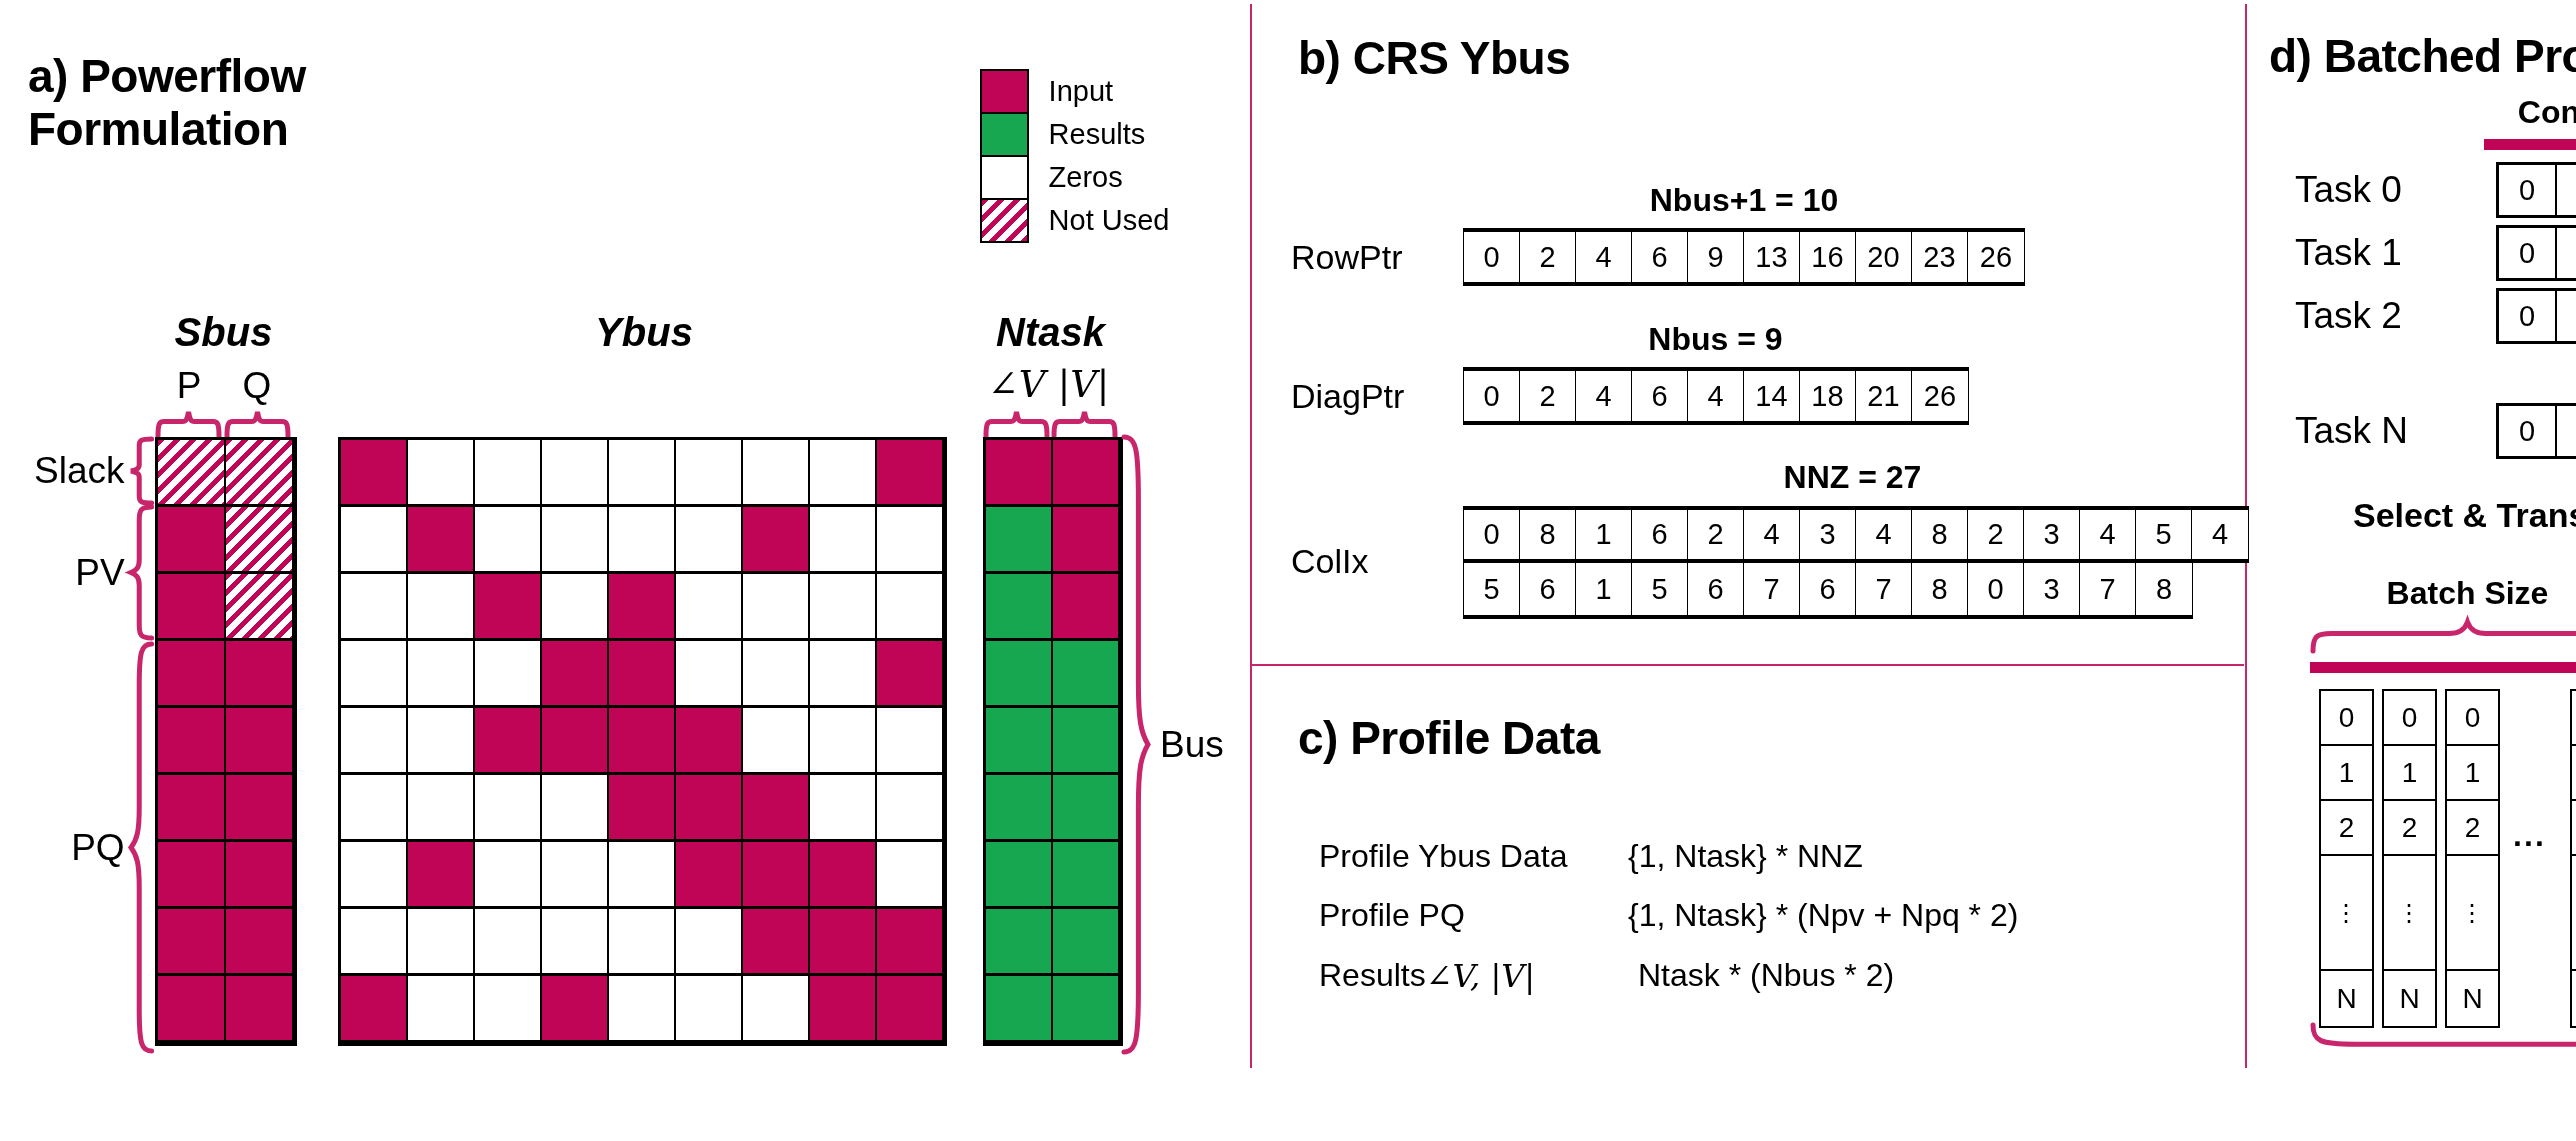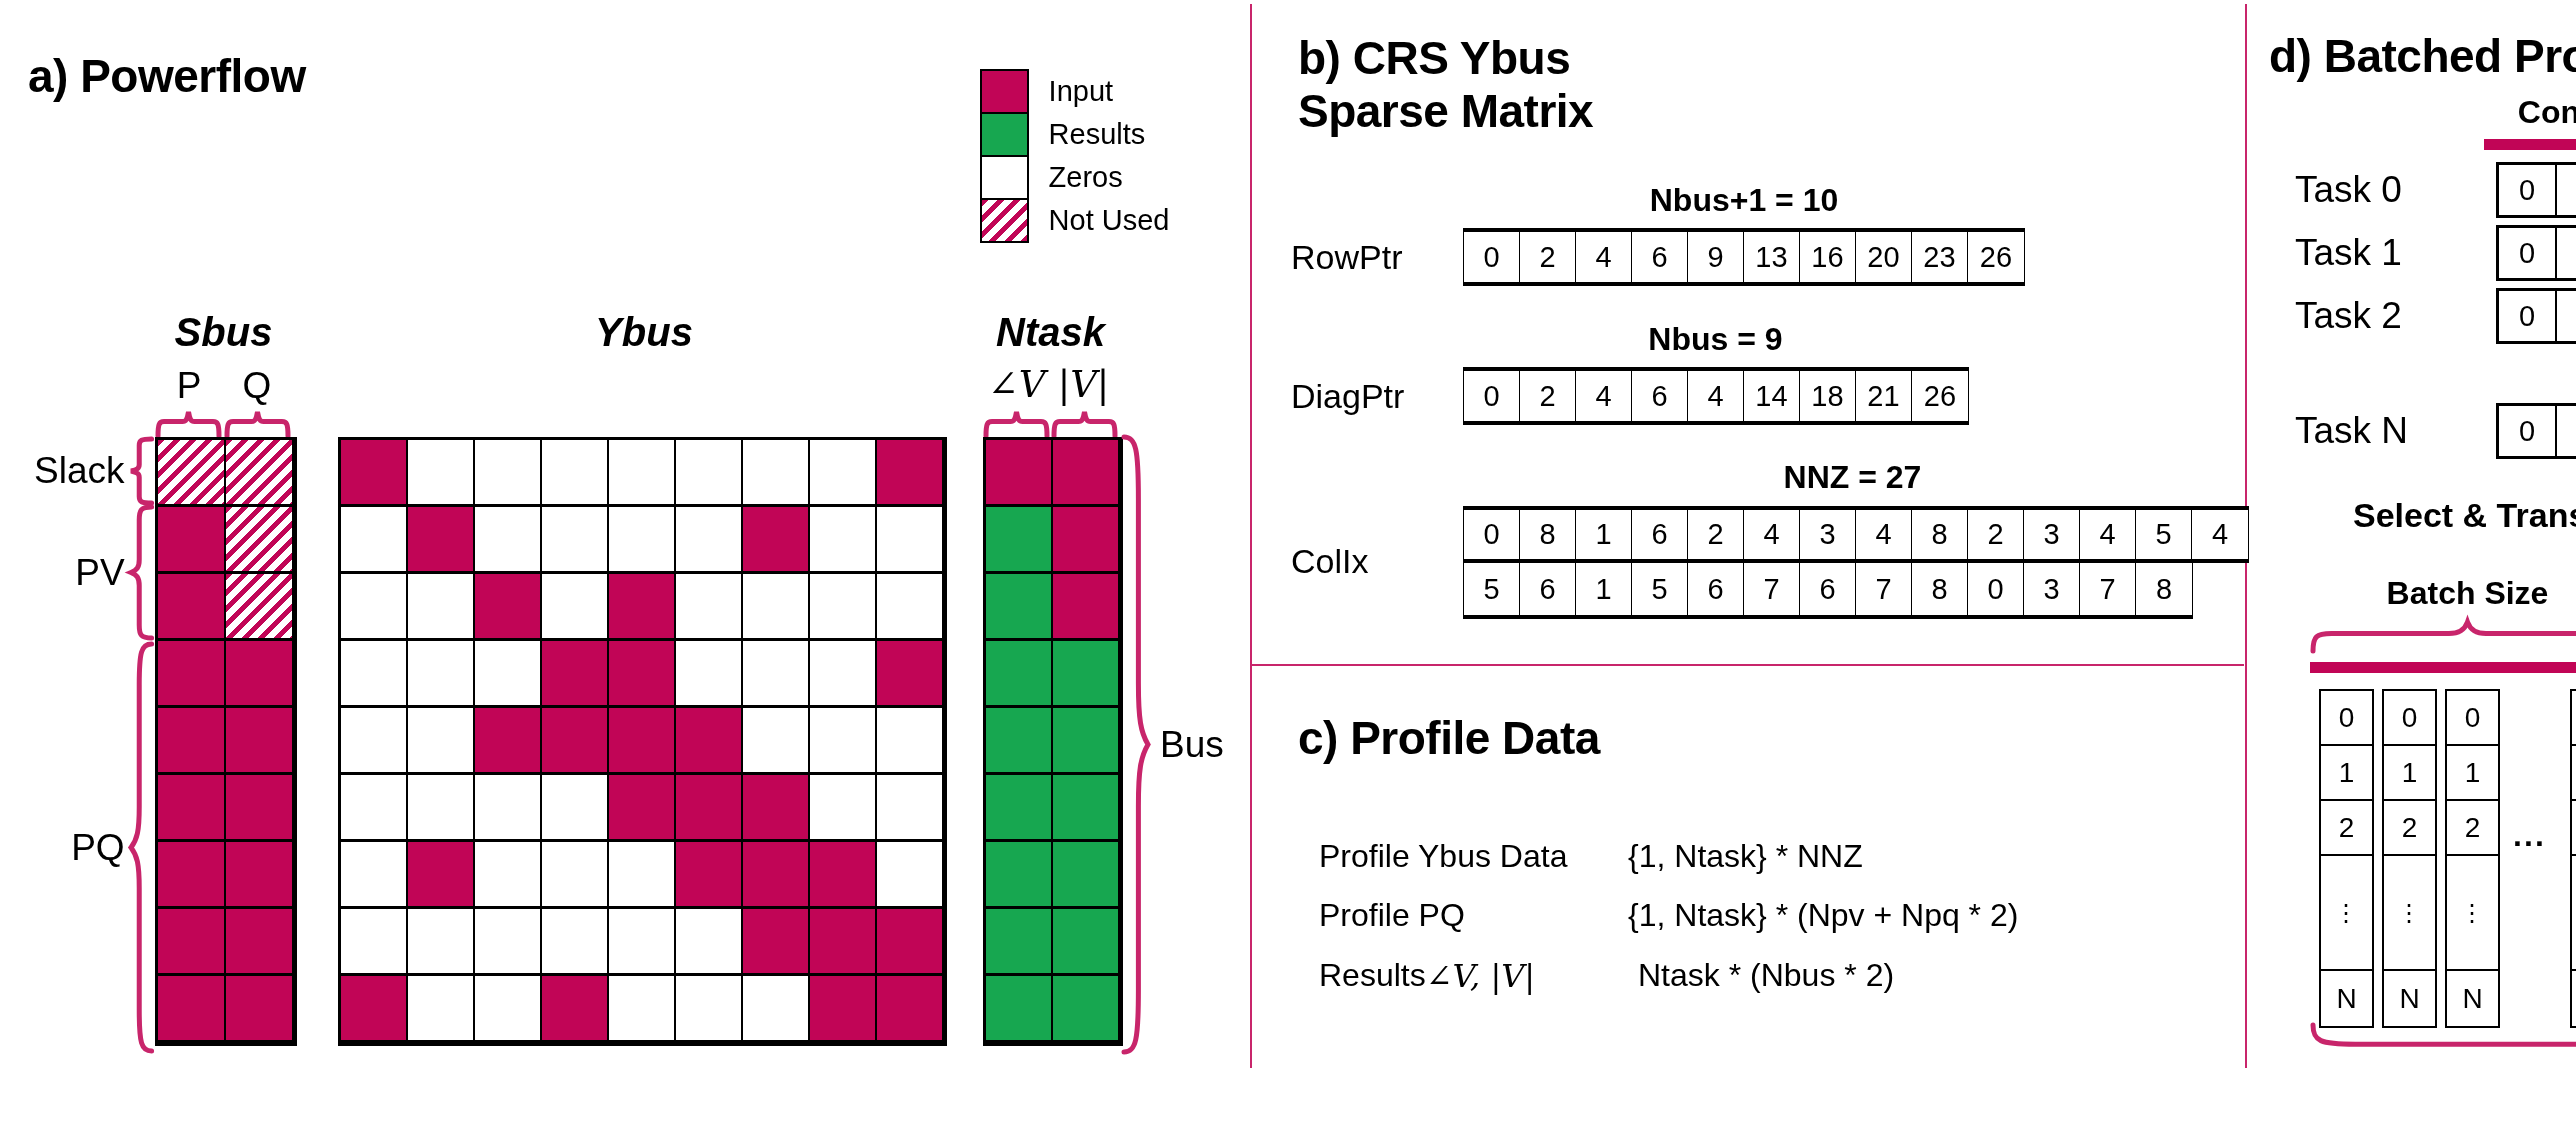--- a/index.html
+++ b/index.html
@@ -89,20 +89,21 @@
 
 <div id="canvas">
 
   <div class="abs vline" style="left:1250px;top:4.1px;height:1064px;"></div>
   <div class="abs vline" style="left:2245px;top:4.1px;height:1064px;"></div>
   <div class="abs hline" style="left:1252px;top:664px;width:992px;"></div>
 
   <section>
     <div class="abs ptitle" style="left:28px;top:50px;">
       <div>a) Powerflow</div>
+      <div>Formulation</div>
     </div>
 
     <div class="abs" style="left:980px;top:71px;">
       <div class="leg-item">
         <span class="leg-sw f-in"></span>
         <span class="leg-tx">Input</span>
       </div>
       <div class="leg-item">
         <span class="leg-sw f-re"></span>
         <span class="leg-tx">Results</span>
@@ -279,21 +280,20 @@
 
     <svg class="abs brace" style="left:1124px;top:437px;" width="24" height="615" viewBox="0 0 20 100" preserveAspectRatio="none">
         <path d="M0,0 C10,0 12,2 12,10 L12,40 C12,46 14,48 20,50 C14,52 12,54 12,60 L12,90 C12,98 10,100 0,100"></path>
       </svg>
     <div class="abs flexl rowlab" style="left:1160px;top:437px;width:82px;height:615px;">Bus</div>
   </section>
 
   <section>
     <div class="abs ptitle" style="left:1298px;top:32px;">
       <div>b) CRS Ybus</div>
-      <div>Sparse Matrix</div>
     </div>
 
     <div class="abs flexc bhead" style="left:1463px;top:180px;width:562px;height:40px;">Nbus+1 = 10</div>
     <div class="abs flexl blab" style="left:1291px;top:228px;width:170px;height:58px;">RowPtr</div>
     <div class="abs parray arr10" style="left:1463px;top:228px;">
         <div class="cell">0</div>
         <div class="cell">2</div>
         <div class="cell">4</div>
         <div class="cell">6</div>
         <div class="cell">9</div>

